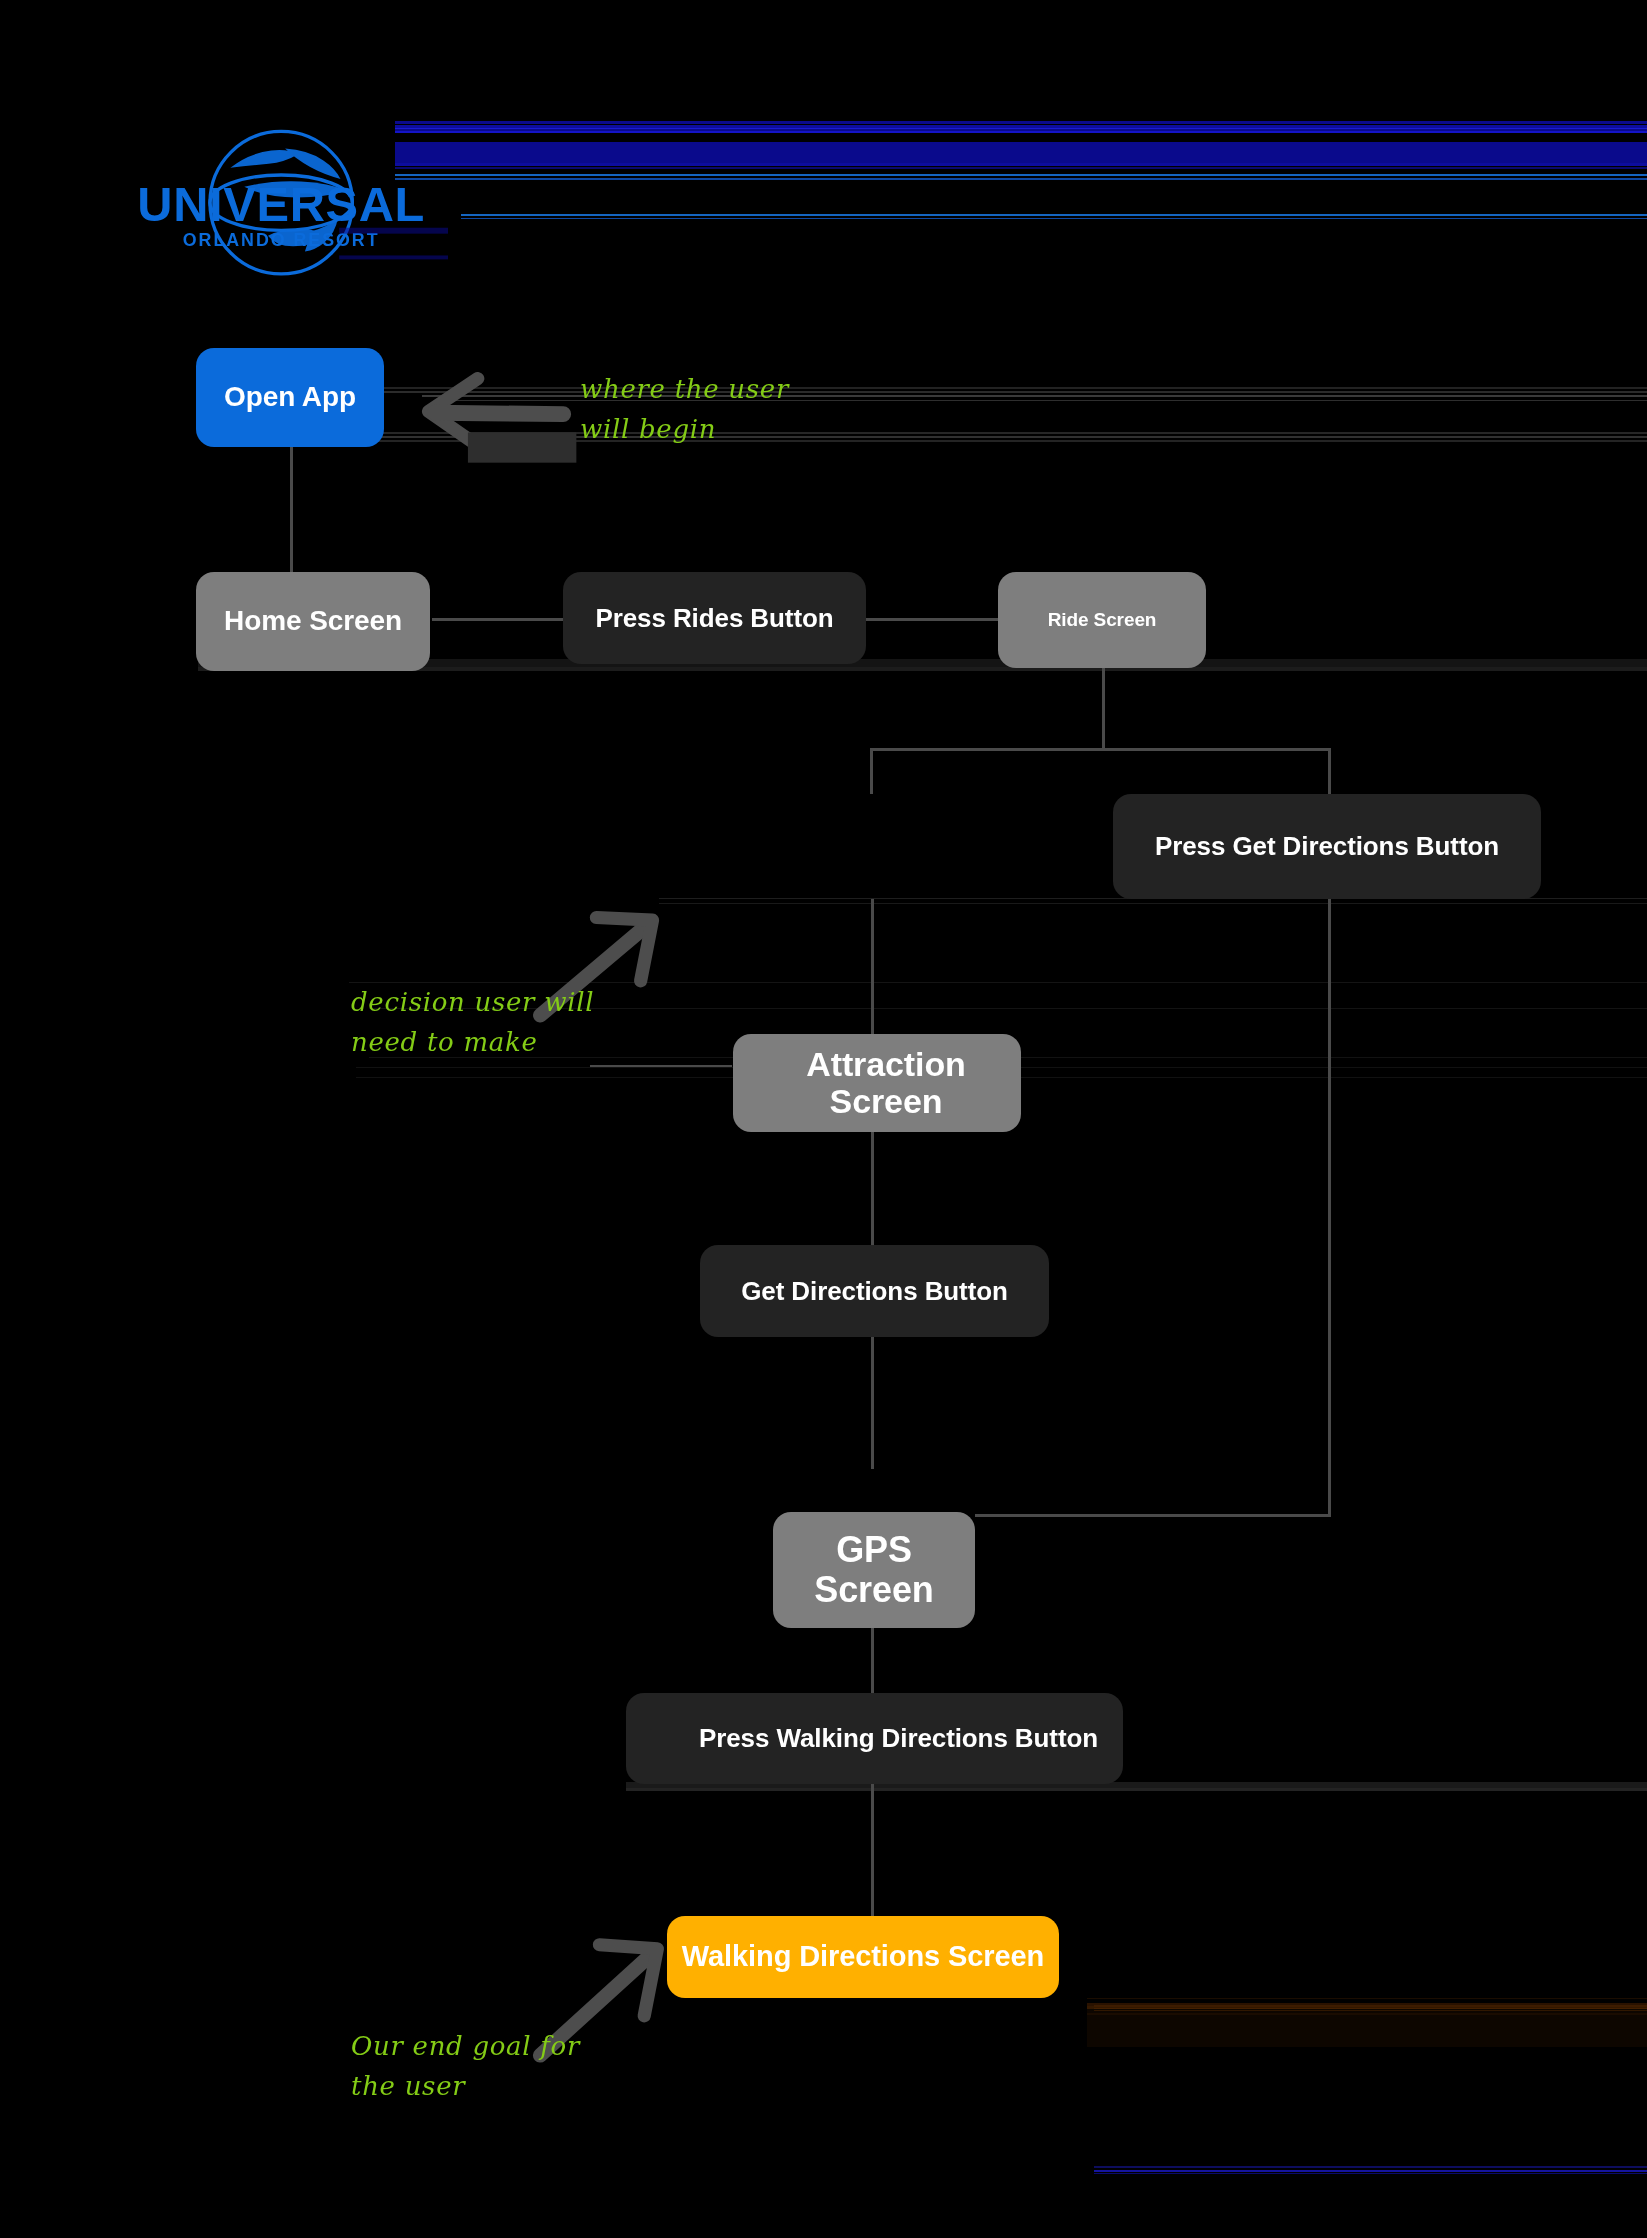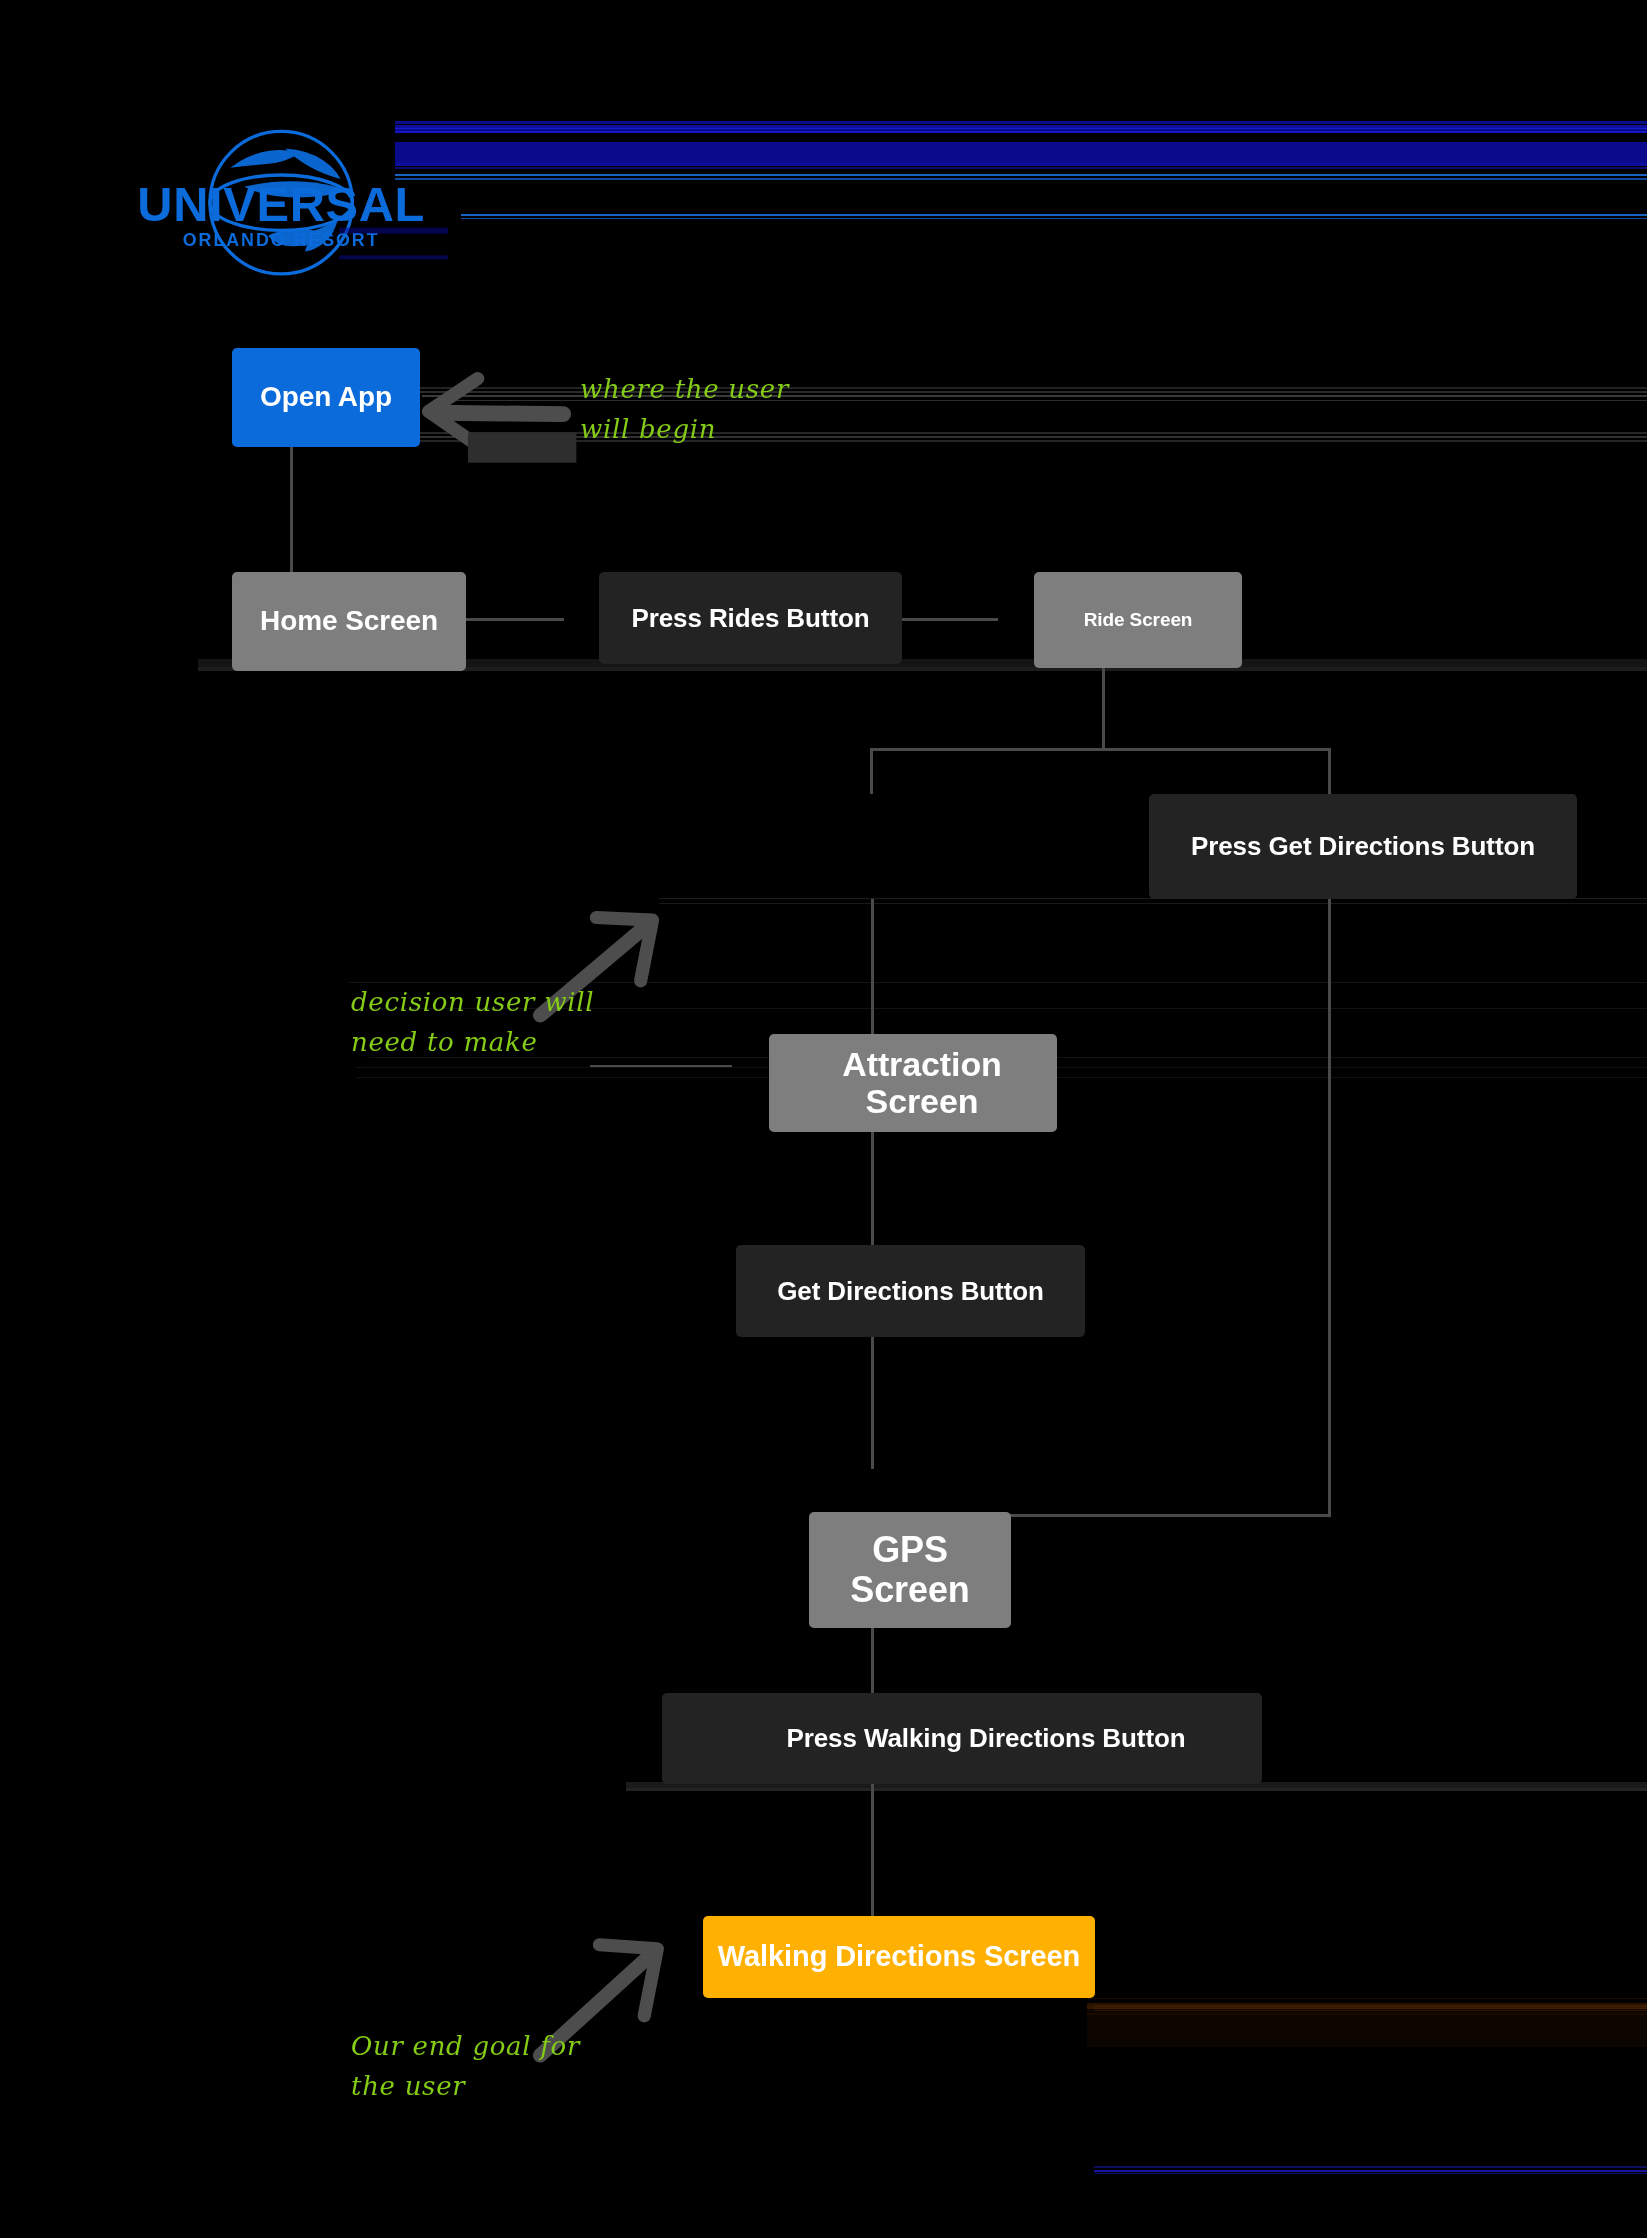--- a/index.html
+++ b/index.html
@@ -33,28 +33,27 @@
     height: 198px;
   }
   #logo-svg { display:block; width:100%; height:100%; }
 
   
   .node {
     position: absolute;
     display: flex;
     align-items: center;
     justify-content: center;
-    border-radius: 5px;
+    border-radius: 18px;
     color: #ffffff;
     font-weight: bold;
     letter-spacing: -0.1px;
     text-align: center;
     box-sizing: border-box;
     line-height: 1.1;
-    margin-left: 36px;
   }
   .node.blue   { background: #0B6BDB; }
   .node.gray   { background: #7E7E7E; }
   .node.dark   { background: #232323; }
   .node.orange { background: #FFB000; }
 
   
   .conn {
     position: absolute;
     background: #4a4a4a;
@@ -210,21 +209,21 @@
   </div>
 
   <div class="node dark" style="left:700px; top:1245px; width:349px; height:92px; font-size:26px;">
     <span>Get Directions Button</span>
   </div>
 
   <div class="node gray" style="left:773px; top:1512px; width:202px; height:116px; font-size:36px;">
     <span>GPS Screen</span>
   </div>
 
-  <div class="node dark" style="left:626px; top:1693px; width:600px; height:91px; font-size:26px;padding-left:48px;">
+  <div class="node dark" style="left:626px; top:1693px; width:497px; height:91px; font-size:26px;padding-left:48px;">
     <span>Press Walking Directions Button</span>
   </div>
 
   <div class="node orange" style="left:667px; top:1916px; width:392px; height:82px; font-size:29px;">
     <span>Walking Directions Screen</span>
   </div>
 
   <svg class="arrow-svg" style="left:415px; top:372px; width:211px; height:92px;" viewBox="0 0 320 140">
     <path d="M95 10 L20 60 L95 112" fill="none" stroke="#4d4d4d" stroke-width="20" stroke-linecap="round" stroke-linejoin="round"></path>
     <path d="M30 62 L225 64" fill="none" stroke="#4d4d4d" stroke-width="24" stroke-linecap="round"></path>

